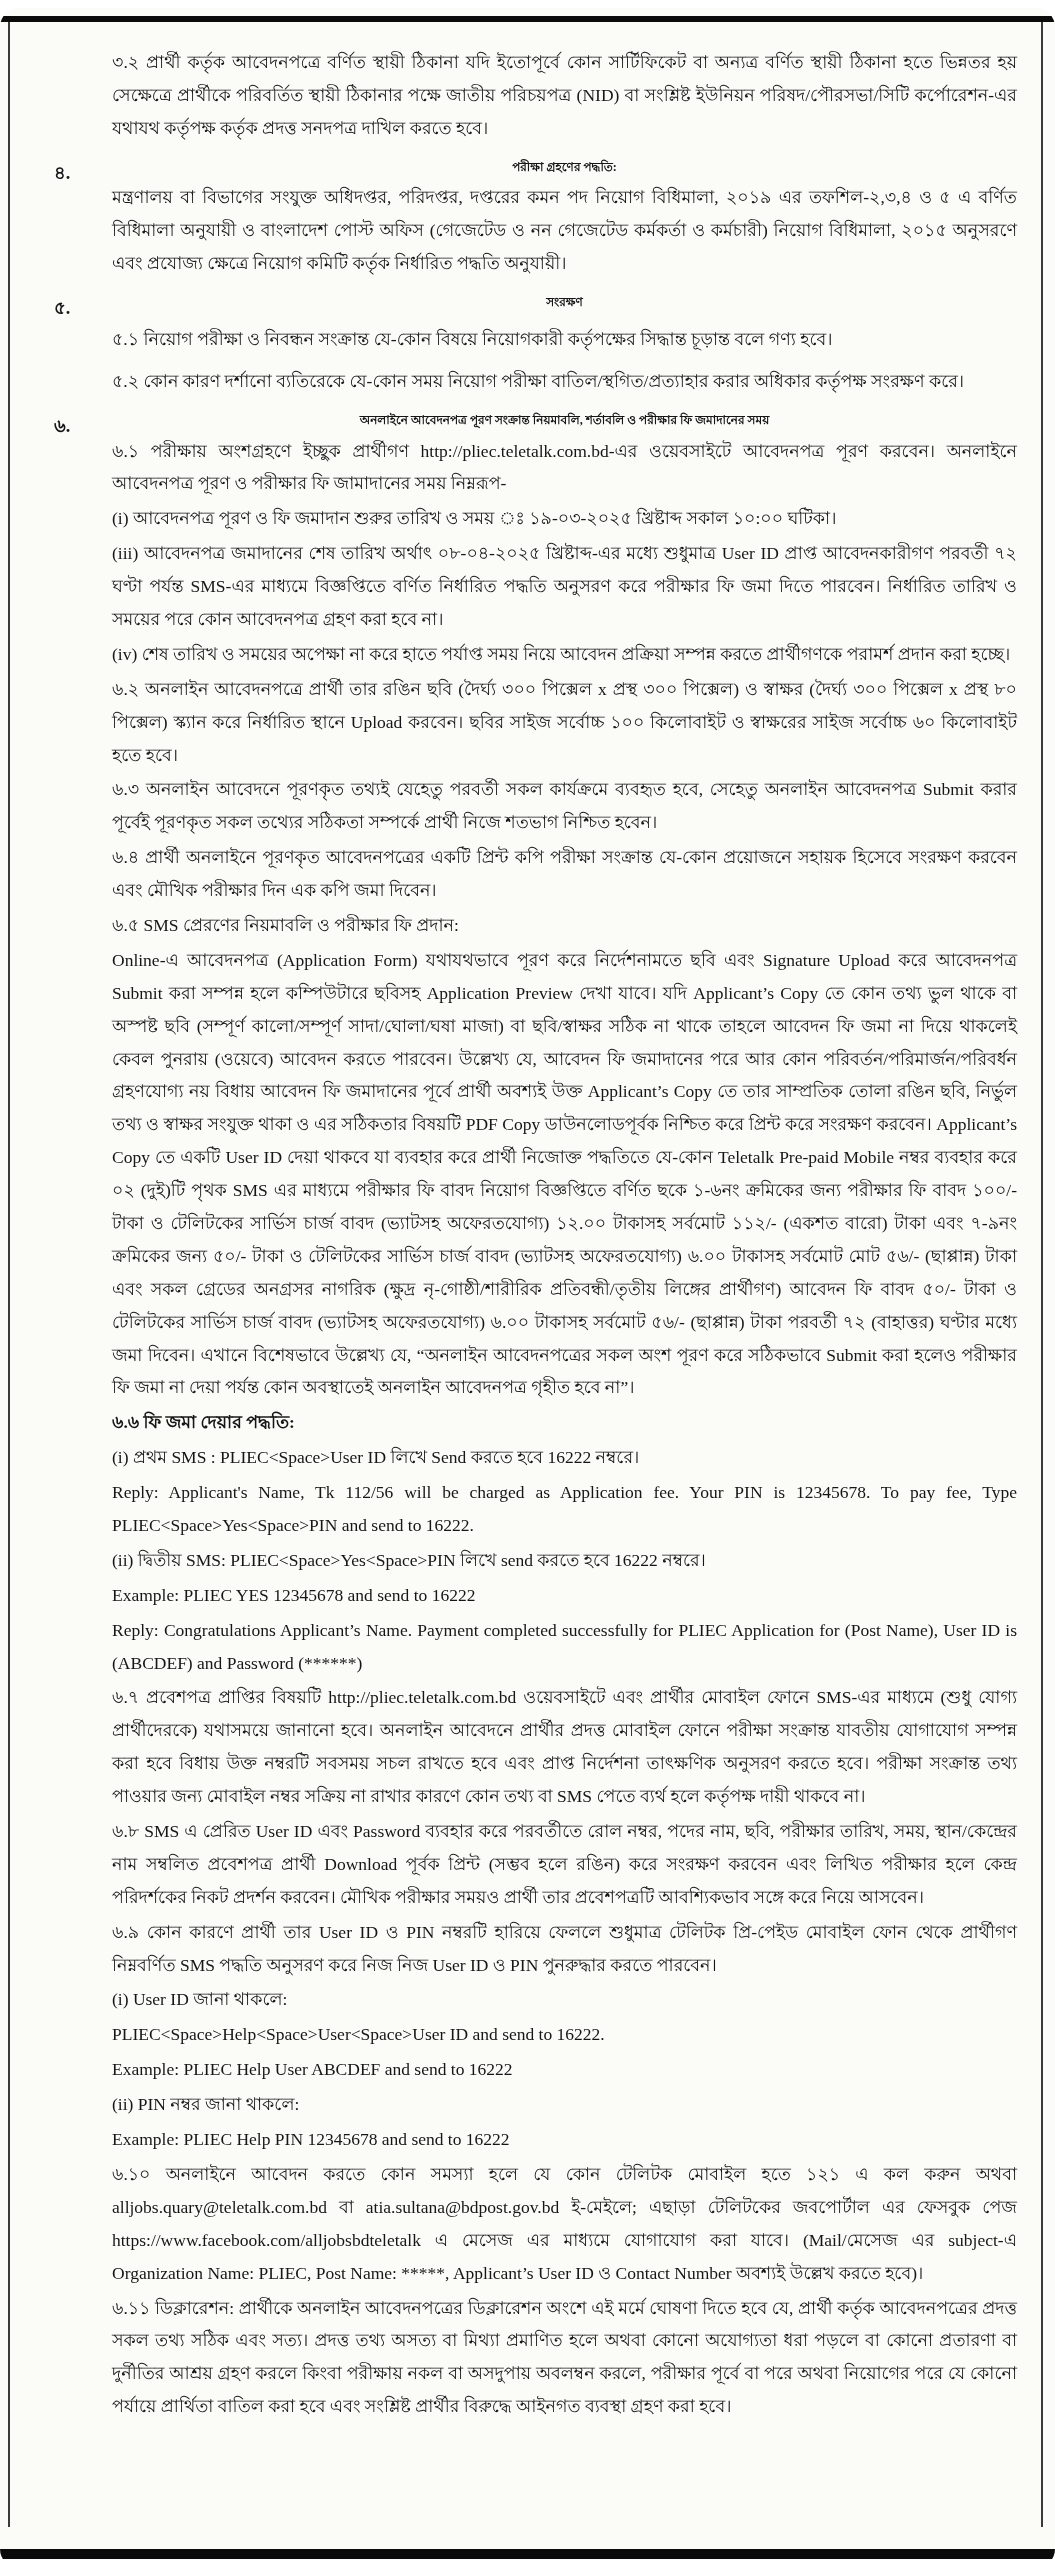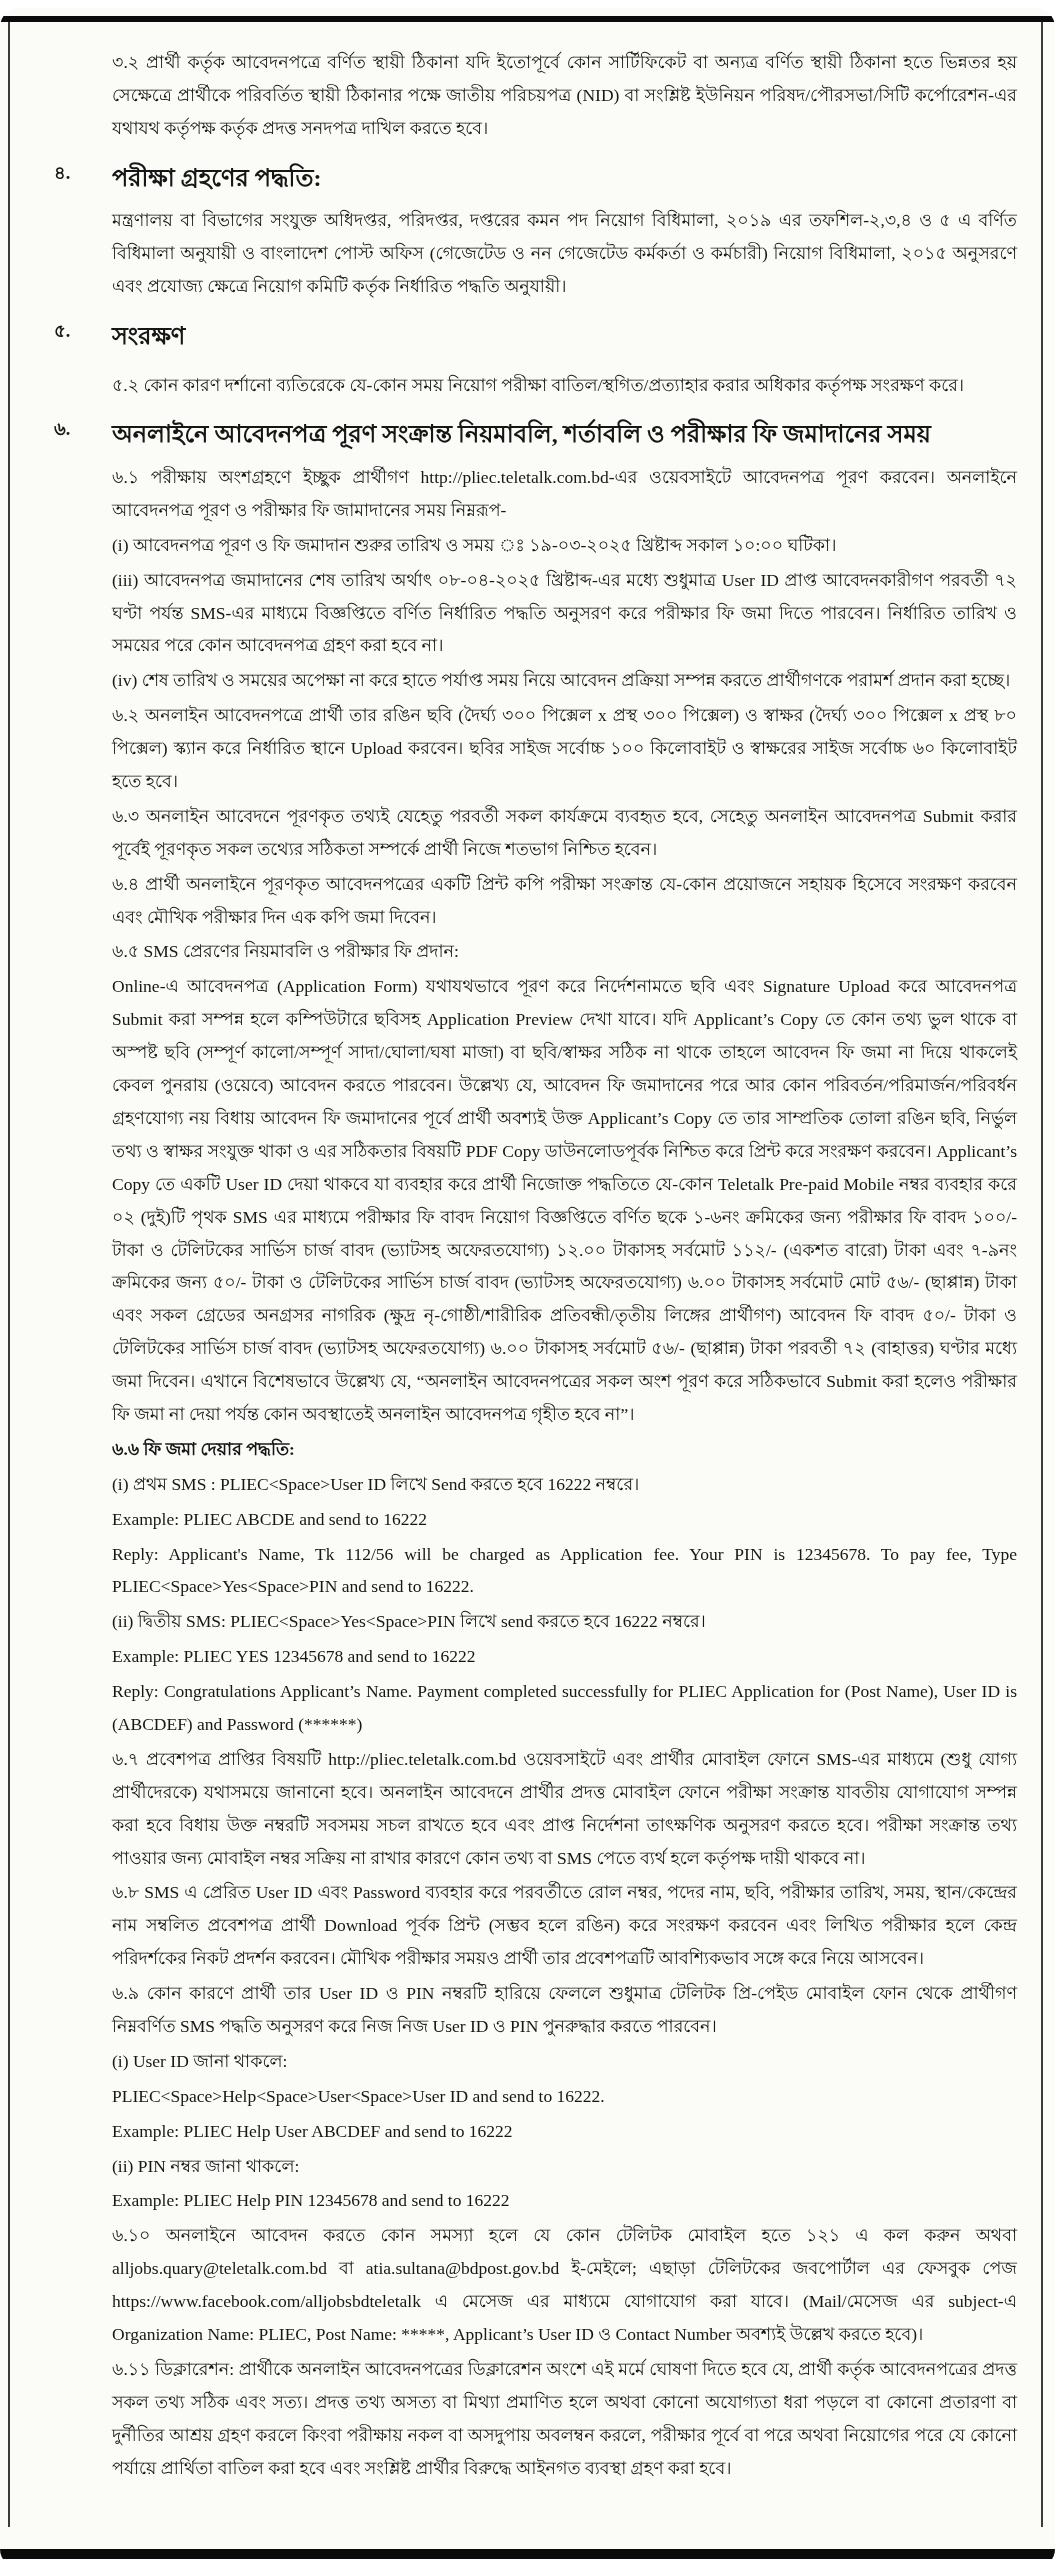--- a/index.html
+++ b/index.html
@@ -16,21 +16,21 @@
   .edge-right{position:absolute;right:12px;top:14px;height:2505px;width:2px;background:#3a3a3a;}
 
   .content{
     position:absolute;left:0;top:14px;width:1055px;height:2525px;
     padding:22px 38px 0 54px;box-sizing:border-box;overflow:hidden;
   }
 
   .sec{display:flex;margin-bottom:9px;}
   .sec-num{flex:0 0 58px;font-weight:bold;font-size:18px;line-height:1.9;}
   .sec-body{flex:1;min-width:0;}
-  .sec-title{font-weight:bold;font-size:24px;line-height:1.9;margin-bottom:3px;}
+  .sec-title{font-weight:bold;font-size:12px;line-height:1.9;margin-bottom:3px;text-align:center;}
   .para{font-size:17.5px;line-height:1.88;text-align:justify;margin:2px 0;}
   .para.bold{font-weight:bold;}
   .para.gap{margin-top:9px;}
 </style>
 </head>
 <body>
 
 <div class="page">
   <div class="bar-top"></div>
   <div class="edge-left"></div>
@@ -48,39 +48,39 @@
           <div class="sec-num">৪.</div>
           <div class="sec-body">
             <div class="sec-title">পরীক্ষা গ্রহণের পদ্ধতি:</div>
             <div class="para">মন্ত্রণালয় বা বিভাগের সংযুক্ত অধিদপ্তর, পরিদপ্তর, দপ্তরের কমন পদ নিয়োগ বিধিমালা, ২০১৯ এর তফশিল-২,৩,৪ ও ৫ এ বর্ণিত বিধিমালা অনুযায়ী ও বাংলাদেশ পোস্ট অফিস (গেজেটেড ও নন গেজেটেড কর্মকর্তা ও কর্মচারী) নিয়োগ বিধিমালা, ২০১৫ অনুসরণে এবং প্রযোজ্য ক্ষেত্রে নিয়োগ কমিটি কর্তৃক নির্ধারিত পদ্ধতি অনুযায়ী।</div>
           </div>
         </div>
         <div class="sec">
           <div class="sec-num">৫.</div>
           <div class="sec-body">
             <div class="sec-title">সংরক্ষণ</div>
+            <div class="para gap">৫.১ নিয়োগ পরীক্ষা ও নিবন্ধন সংক্রান্ত যে-কোন বিষয়ে নিয়োগকারী কর্তৃপক্ষের সিদ্ধান্ত চূড়ান্ত বলে গণ্য হবে।</div>
             <div class="para gap">৫.২ কোন কারণ দর্শানো ব্যতিরেকে যে-কোন সময় নিয়োগ পরীক্ষা বাতিল/স্থগিত/প্রত্যাহার করার অধিকার কর্তৃপক্ষ সংরক্ষণ করে।</div>
           </div>
         </div>
         <div class="sec">
           <div class="sec-num">৬.</div>
           <div class="sec-body">
             <div class="sec-title">অনলাইনে আবেদনপত্র পূরণ সংক্রান্ত নিয়মাবলি, শর্তাবলি ও পরীক্ষার ফি জমাদানের সময়</div>
             <div class="para">৬.১ পরীক্ষায় অংশগ্রহণে ইচ্ছুক প্রার্থীগণ http://pliec.teletalk.com.bd-এর ওয়েবসাইটে আবেদনপত্র পূরণ করবেন। অনলাইনে আবেদনপত্র পূরণ ও পরীক্ষার ফি জামাদানের সময় নিম্নরূপ-</div>
             <div class="para">(i) আবেদনপত্র পূরণ ও ফি জমাদান শুরুর তারিখ ও সময় ঃ ১৯-০৩-২০২৫ খ্রিষ্টাব্দ  সকাল ১০:০০ ঘটিকা।</div>
             <div class="para">(iii) আবেদনপত্র জমাদানের শেষ তারিখ অর্থাৎ ০৮-০৪-২০২৫ খ্রিষ্টাব্দ-এর মধ্যে শুধুমাত্র User ID প্রাপ্ত আবেদনকারীগণ পরবর্তী ৭২ ঘণ্টা পর্যন্ত SMS-এর মাধ্যমে বিজ্ঞপ্তিতে বর্ণিত নির্ধারিত পদ্ধতি অনুসরণ করে পরীক্ষার ফি জমা দিতে পারবেন। নির্ধারিত তারিখ ও সময়ের পরে কোন আবেদনপত্র গ্রহণ করা হবে না।</div>
             <div class="para">(iv) শেষ তারিখ ও সময়ের অপেক্ষা না করে হাতে পর্যাপ্ত সময় নিয়ে আবেদন প্রক্রিয়া সম্পন্ন করতে প্রার্থীগণকে পরামর্শ প্রদান করা হচ্ছে।</div>
             <div class="para">৬.২ অনলাইন আবেদনপত্রে প্রার্থী তার রঙিন ছবি (দৈর্ঘ্য ৩০০ পিক্সেল x প্রস্থ ৩০০ পিক্সেল) ও স্বাক্ষর (দৈর্ঘ্য ৩০০ পিক্সেল x প্রস্থ ৮০ পিক্সেল) স্ক্যান করে নির্ধারিত স্থানে Upload করবেন। ছবির সাইজ সর্বোচ্চ ১০০ কিলোবাইট ও স্বাক্ষরের সাইজ সর্বোচ্চ ৬০ কিলোবাইট হতে হবে।</div>
             <div class="para">৬.৩ অনলাইন আবেদনে পূরণকৃত তথ্যই যেহেতু পরবর্তী সকল কার্যক্রমে ব্যবহৃত হবে, সেহেতু অনলাইন আবেদনপত্র Submit করার পূর্বেই পূরণকৃত সকল তথ্যের সঠিকতা সম্পর্কে প্রার্থী নিজে শতভাগ নিশ্চিত হবেন।</div>
             <div class="para">৬.৪ প্রার্থী অনলাইনে পূরণকৃত আবেদনপত্রের একটি প্রিন্ট কপি পরীক্ষা সংক্রান্ত যে-কোন প্রয়োজনে সহায়ক হিসেবে সংরক্ষণ করবেন এবং মৌখিক পরীক্ষার দিন এক কপি জমা দিবেন।</div>
             <div class="para">৬.৫ SMS প্রেরণের নিয়মাবলি ও পরীক্ষার ফি প্রদান:</div>
             <div class="para">Online-এ আবেদনপত্র (Application Form) যথাযথভাবে পূরণ করে নির্দেশনামতে ছবি এবং Signature Upload করে আবেদনপত্র Submit করা সম্পন্ন হলে কম্পিউটারে ছবিসহ Application Preview দেখা যাবে। যদি Applicant’s Copy তে কোন তথ্য ভুল থাকে বা অস্পষ্ট ছবি (সম্পূর্ণ কালো/সম্পূর্ণ সাদা/ঘোলা/ঘষা মাজা) বা ছবি/স্বাক্ষর সঠিক না থাকে তাহলে আবেদন ফি জমা না দিয়ে থাকলেই কেবল পুনরায় (ওয়েবে) আবেদন করতে পারবেন। উল্লেখ্য যে, আবেদন ফি জমাদানের পরে আর কোন পরিবর্তন/পরিমার্জন/পরিবর্ধন গ্রহণযোগ্য নয় বিধায় আবেদন ফি জমাদানের পূর্বে প্রার্থী অবশ্যই উক্ত Applicant’s Copy তে তার সাম্প্রতিক তোলা রঙিন ছবি, নির্ভুল তথ্য ও স্বাক্ষর সংযুক্ত থাকা ও এর সঠিকতার বিষয়টি PDF Copy ডাউনলোডপূর্বক নিশ্চিত করে প্রিন্ট করে সংরক্ষণ করবেন। Applicant’s Copy তে একটি User ID দেয়া থাকবে যা ব্যবহার করে প্রার্থী নিজোক্ত পদ্ধতিতে যে-কোন Teletalk Pre-paid Mobile নম্বর ব্যবহার করে ০২ (দুই)টি পৃথক SMS এর মাধ্যমে পরীক্ষার ফি বাবদ নিয়োগ বিজ্ঞপ্তিতে বর্ণিত ছকে ১-৬নং ক্রমিকের জন্য পরীক্ষার ফি বাবদ ১০০/- টাকা ও টেলিটকের সার্ভিস চার্জ বাবদ (ভ্যাটসহ অফেরতযোগ্য) ১২.০০ টাকাসহ সর্বমোট ১১২/- (একশত বারো) টাকা এবং ৭-৯নং ক্রমিকের জন্য ৫০/- টাকা ও টেলিটকের সার্ভিস চার্জ বাবদ (ভ্যাটসহ অফেরতযোগ্য) ৬.০০ টাকাসহ সর্বমোট মোট ৫৬/- (ছাপ্পান্ন) টাকা এবং সকল গ্রেডের অনগ্রসর নাগরিক (ক্ষুদ্র নৃ-গোষ্ঠী/শারীরিক প্রতিবন্ধী/তৃতীয় লিঙ্গের প্রার্থীগণ) আবেদন ফি বাবদ ৫০/- টাকা ও টেলিটকের সার্ভিস চার্জ বাবদ (ভ্যাটসহ অফেরতযোগ্য) ৬.০০ টাকাসহ সর্বমোট ৫৬/- (ছাপ্পান্ন) টাকা পরবর্তী ৭২ (বাহাত্তর) ঘণ্টার মধ্যে জমা দিবেন। এখানে বিশেষভাবে উল্লেখ্য যে, “অনলাইন আবেদনপত্রের সকল অংশ পূরণ করে সঠিকভাবে Submit করা হলেও পরীক্ষার ফি জমা না দেয়া পর্যন্ত কোন অবস্থাতেই অনলাইন আবেদনপত্র গৃহীত হবে না”।</div>
             <div class="para bold">৬.৬  ফি জমা দেয়ার পদ্ধতি:</div>
             <div class="para">(i) প্রথম SMS : PLIEC&lt;Space&gt;User ID লিখে Send করতে হবে 16222 নম্বরে।</div>
-            <div class="para">Example: PLIEC ABCDE and send to 16222</div>
             <div class="para">Reply: Applicant's Name, Tk 112/56 will be charged as Application fee. Your PIN is 12345678. To pay fee, Type PLIEC&lt;Space&gt;Yes&lt;Space&gt;PIN and send to 16222.</div>
             <div class="para">(ii) দ্বিতীয় SMS: PLIEC&lt;Space&gt;Yes&lt;Space&gt;PIN লিখে send  করতে হবে 16222 নম্বরে।</div>
             <div class="para">Example: PLIEC YES 12345678 and send to 16222</div>
             <div class="para">Reply: Congratulations Applicant’s Name. Payment completed successfully for PLIEC Application for (Post Name), User ID is (ABCDEF) and Password (******)</div>
             <div class="para">৬.৭ প্রবেশপত্র প্রাপ্তির বিষয়টি http://pliec.teletalk.com.bd ওয়েবসাইটে এবং প্রার্থীর মোবাইল ফোনে SMS-এর মাধ্যমে (শুধু যোগ্য প্রার্থীদেরকে) যথাসময়ে জানানো হবে। অনলাইন আবেদনে প্রার্থীর প্রদত্ত মোবাইল ফোনে পরীক্ষা সংক্রান্ত যাবতীয় যোগাযোগ সম্পন্ন করা হবে বিধায় উক্ত নম্বরটি সবসময় সচল রাখতে হবে এবং প্রাপ্ত নির্দেশনা তাৎক্ষণিক অনুসরণ করতে হবে। পরীক্ষা সংক্রান্ত তথ্য পাওয়ার জন্য মোবাইল নম্বর সক্রিয় না রাখার কারণে কোন তথ্য বা SMS পেতে ব্যর্থ হলে কর্তৃপক্ষ দায়ী থাকবে না।</div>
             <div class="para">৬.৮ SMS এ প্রেরিত User ID এবং Password ব্যবহার করে পরবর্তীতে রোল নম্বর, পদের নাম, ছবি, পরীক্ষার তারিখ, সময়, স্থান/কেন্দ্রের নাম সম্বলিত প্রবেশপত্র প্রার্থী Download পূর্বক প্রিন্ট (সম্ভব হলে রঙিন) করে সংরক্ষণ করবেন এবং লিখিত পরীক্ষার হলে কেন্দ্র পরিদর্শকের নিকট প্রদর্শন করবেন। মৌখিক পরীক্ষার সময়ও প্রার্থী তার প্রবেশপত্রটি আবশ্যিকভাব সঙ্গে করে নিয়ে আসবেন।</div>
             <div class="para">৬.৯  কোন কারণে প্রার্থী তার User ID ও PIN নম্বরটি হারিয়ে ফেললে শুধুমাত্র টেলিটক প্রি-পেইড মোবাইল ফোন থেকে প্রার্থীগণ নিম্নবর্ণিত SMS পদ্ধতি অনুসরণ করে নিজ নিজ User ID ও PIN পুনরুদ্ধার করতে পারবেন।</div>
             <div class="para">(i) User ID জানা থাকলে:</div>
             <div class="para">PLIEC&lt;Space&gt;Help&lt;Space&gt;User&lt;Space&gt;User ID and send to 16222.</div>
             <div class="para">Example: PLIEC Help User ABCDEF and send to 16222</div>

